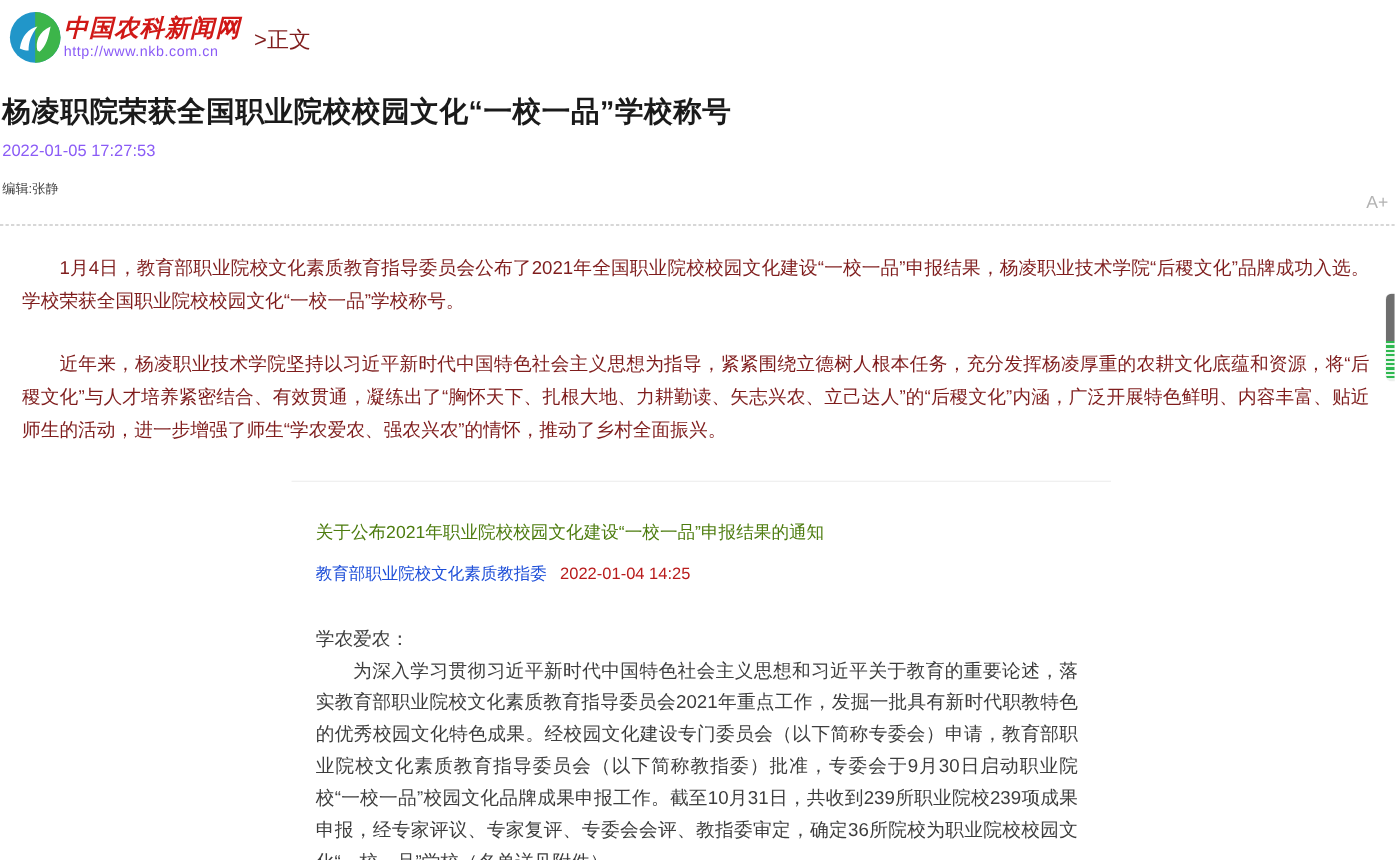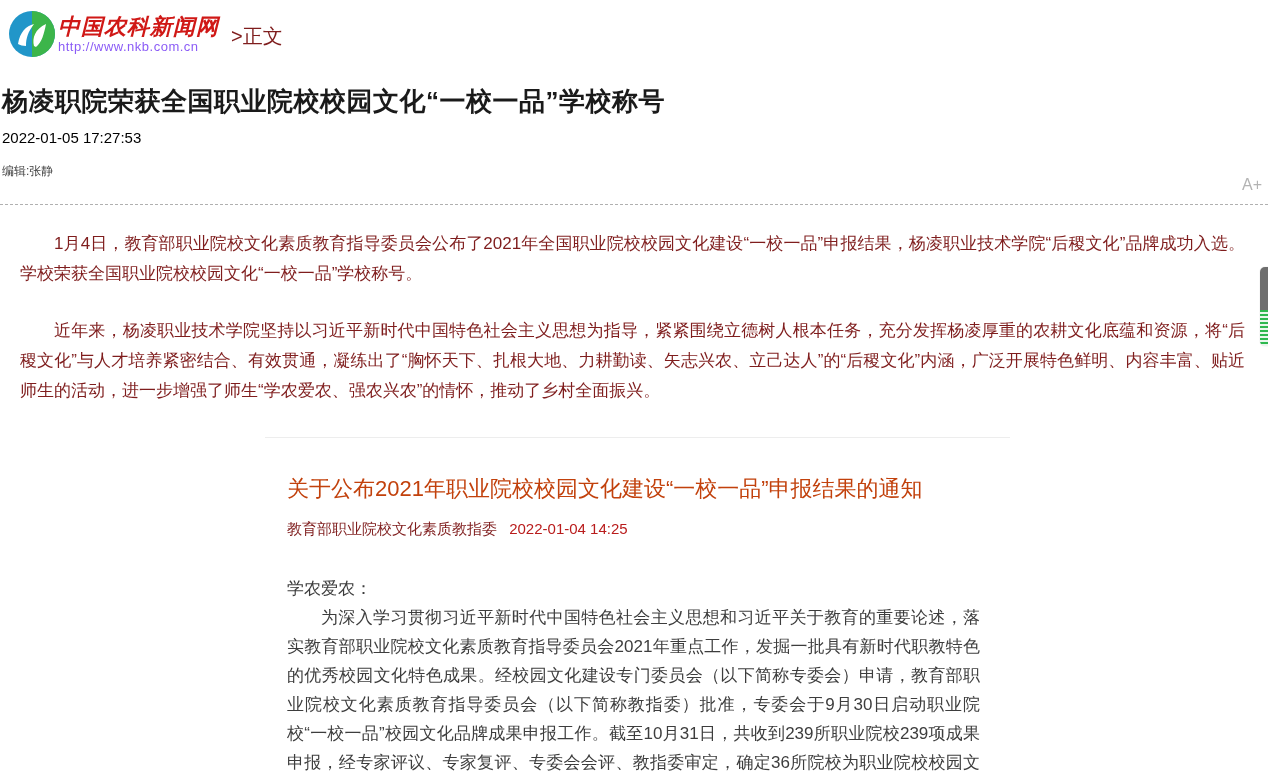--- a/index.html
+++ b/index.html
@@ -55,21 +55,21 @@
     margin: 28px 22px 12px 2px;
     font-size: 26px;
     font-weight: bold;
     color: #1a1a1a;
     letter-spacing: 0.5px;
     line-height: 1.2;
   }
   .pub-time {
     margin: 12px 0 0 2px;
     font-size: 15px;
-    color: #000000;
+    color: #8b5cf6;
   }
   .editor {
     margin: 17px 0 0 2px;
     font-size: 12px;
     color: #404040;
   }
   .font-size-row {
     position: absolute;
     top: 176px;
     right: 6px;
@@ -107,30 +107,30 @@
   .article-body p.para + p.para { margin-top: 27px; }
 
   
   .embed-card {
     margin: 31px 0 0 265px;
     width: 745px;
     border-top: 1px solid #ededed;
     padding: 37px 30px 0 22px;
   }
   .embed-title {
-    font-size: 22px;
+    font-size: 16px;
     font-weight: 400;
-    color: #c2410c;
+    color: #4d7c0f;
     line-height: 1.25;
   }
   .embed-meta {
     margin-top: 17px;
     font-size: 15px;
   }
-  .embed-source { color: #7f1d1d; }
+  .embed-source { color: #1d4ed8; }
   .embed-time { color: #b91c1c; margin-left: 8px; }
   .embed-body {
     margin-top: 35px;
     font-size: 17px;
     line-height: 29px;
     color: #3d3d3d;
     text-align: justify;
   }
   .embed-body .salutation { text-indent: 0; }
   .embed-body .notice-text { text-indent: 2em; }

